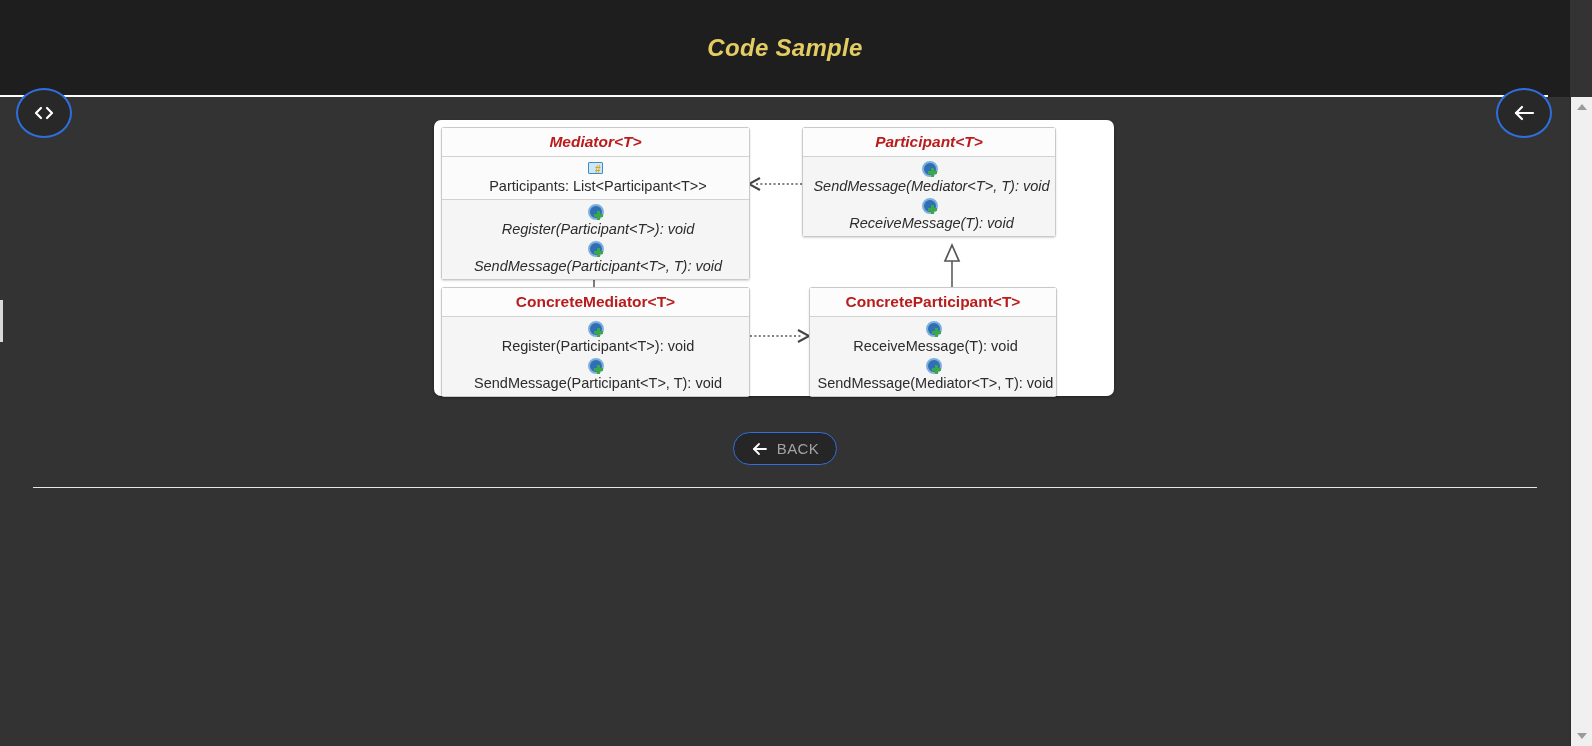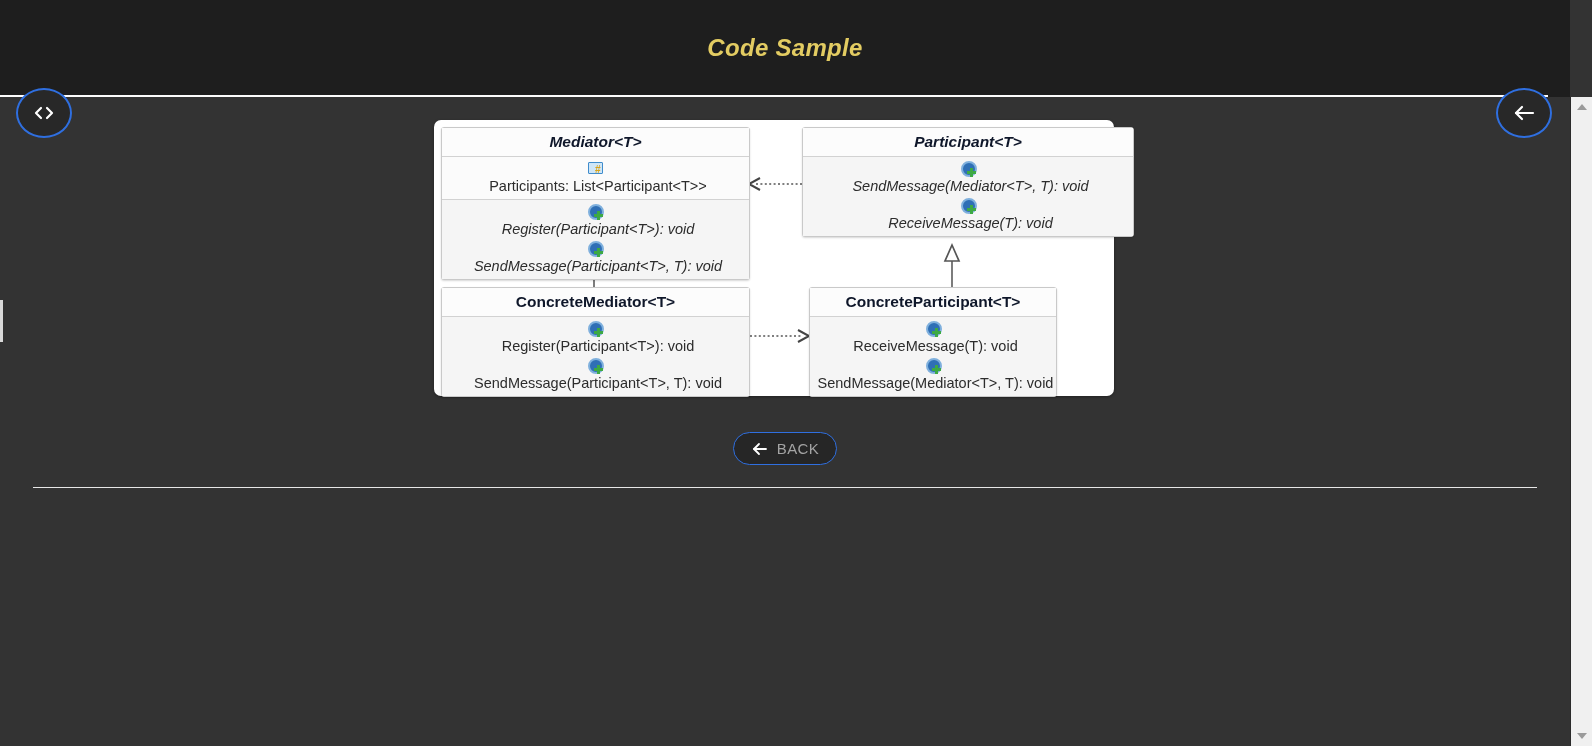--- a/index.html
+++ b/index.html
@@ -79,21 +79,21 @@
   .uml-box {
     position: absolute;
     background: #f7f7f7;
     border: 1px solid #c9c9c9;
     border-radius: 3px;
     box-shadow: 0 1px 2px rgba(0,0,0,.16);
     z-index: 5;
   }
   .uml-title {
     text-align: center;
-    color: #0f172a;
+    color: #b91c1c;
     font-size: 15.5px;
     font-weight: bold;
     padding: 5px 6px 5px;
     background: #fcfcfc;
     border-bottom: 1px solid #d2d2d2;
     white-space: nowrap;
     overflow: hidden;
   }
   .uml-title.abstract { font-style: italic; }
   .uml-section {
@@ -288,21 +288,21 @@
             <span class="mico ico-method"></span>
             <span class="label">Register(Participant&lt;T&gt;): void</span>
           </div>
           <div class="uml-row italic">
             <span class="mico ico-method"></span>
             <span class="label">SendMessage(Participant&lt;T&gt;, T): void</span>
           </div>
         </div>
       </div>
 
-      <div class="uml-box" style="left:368px; top:7px; width:332px;">
+      <div class="uml-box" style="left:368px; top:7px; width:254px;">
         <div class="uml-title abstract">Participant&lt;T&gt;</div>
         <div class="uml-section">
           <div class="uml-row italic">
             <span class="mico ico-method"></span>
             <span class="label">SendMessage(Mediator&lt;T&gt;, T): void</span>
           </div>
           <div class="uml-row italic">
             <span class="mico ico-method"></span>
             <span class="label">ReceiveMessage(T): void</span>
           </div>

